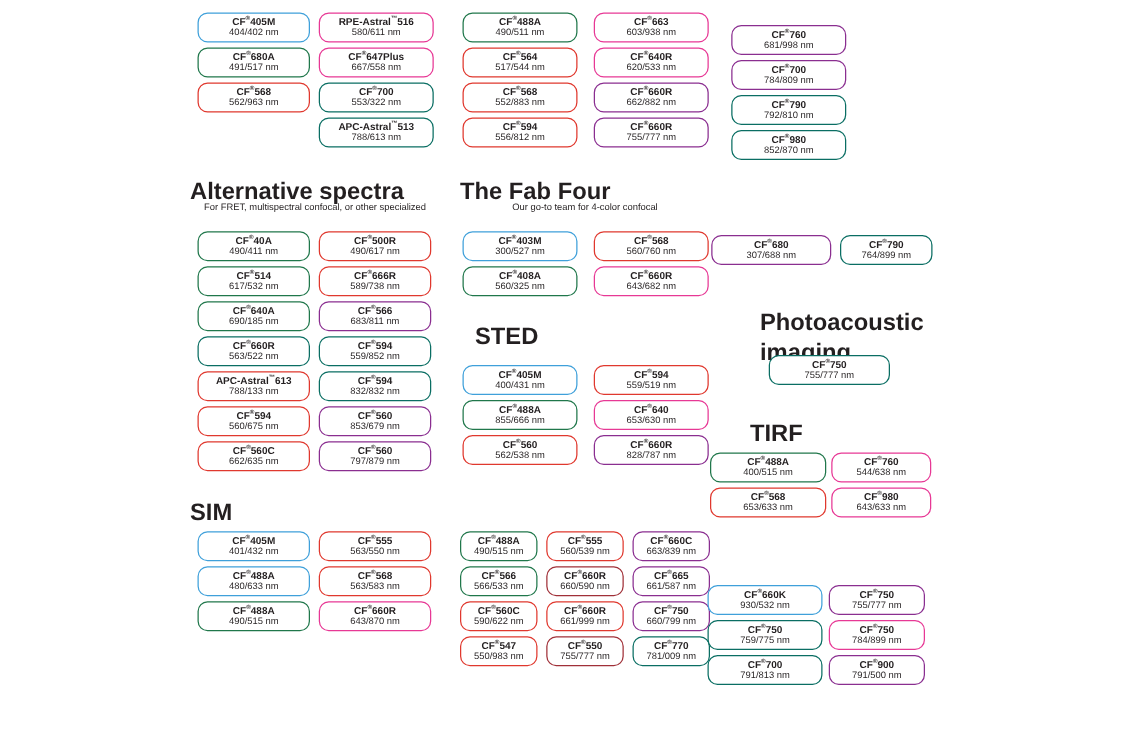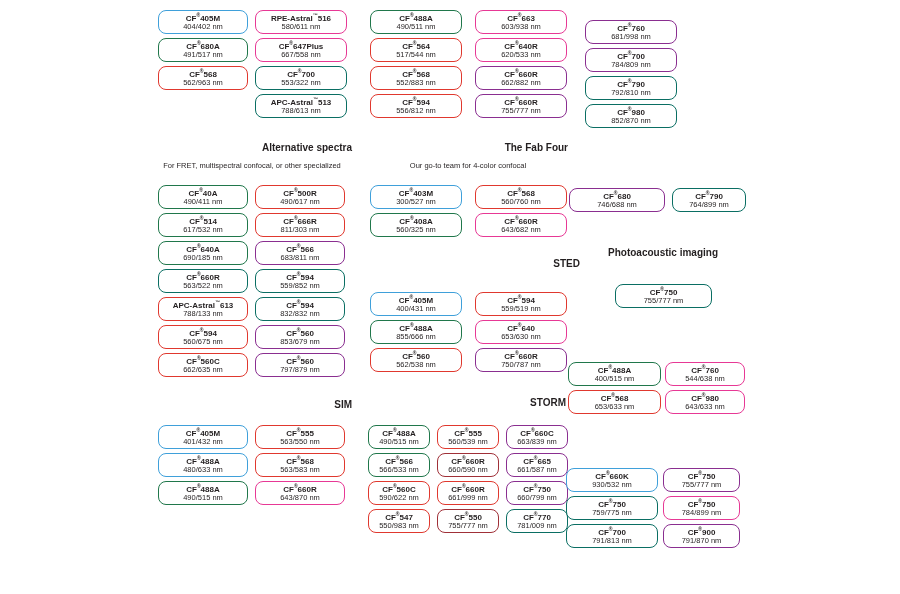--- a/index.html
+++ b/index.html
@@ -12,21 +12,21 @@
   .box {
     width:90px; height:24px; background:#ffffff;
     border:1.6px solid #888; border-radius:8px;
     display:flex; flex-direction:column; justify-content:center; align-items:center;
     line-height:1.18; overflow:hidden;
   }
   .dn { font-size:8px; font-weight:bold; white-space:nowrap; }
   .dv { font-size:7.5px; white-space:nowrap; }
   sup.tm { font-size:5px; vertical-align:super; }
 
-  .title { position:absolute; text-align:right; font-weight:bold; font-size:10px; line-height:1.25; }
+  .title { position:absolute; text-align:left; font-weight:bold; font-size:19px; line-height:1.25; }
   .subtitle { position:absolute; text-align:center; font-size:7.5px; }
 
   
   #g-top1 { left:158px; top:10px; }
   #g-top2 { left:255px; top:10px; }
   #g-top3 { left:370px; top:10px; }
   #g-top4 { left:475px; top:10px; }
   #g-top5 { left:585px; top:20px; }
   #g-top2 .box, #g-top3 .box, #g-top4 .box, #g-top5 .box { width:92px; }
 
@@ -212,21 +212,21 @@
           <div class="dv">662/635 nm</div>
         </div>
       </div>
       <div class="col">
         <div class="box" style="border-color: rgb(224, 56, 46);">
           <div class="dn">CF<sup class="tm">®</sup>500R</div>
           <div class="dv">490/617 nm</div>
         </div>
         <div class="box" style="border-color: rgb(224, 56, 46);">
           <div class="dn">CF<sup class="tm">®</sup>666R</div>
-          <div class="dv">811/303 nm</div>
+          <div class="dv">589/738 nm</div>
         </div>
         <div class="box" style="border-color: rgb(138, 46, 144);">
           <div class="dn">CF<sup class="tm">®</sup>566</div>
           <div class="dv">683/811 nm</div>
         </div>
         <div class="box" style="border-color: rgb(10, 110, 99);">
           <div class="dn">CF<sup class="tm">®</sup>594</div>
           <div class="dv">559/852 nm</div>
         </div>
         <div class="box" style="border-color: rgb(10, 110, 99);">
@@ -289,21 +289,21 @@
         <div class="box" style="border-color: rgb(224, 56, 46);">
           <div class="dn">CF<sup class="tm">®</sup>594</div>
           <div class="dv">559/519 nm</div>
         </div>
         <div class="box" style="border-color: rgb(231, 56, 149);">
           <div class="dn">CF<sup class="tm">®</sup>640</div>
           <div class="dv">653/630 nm</div>
         </div>
         <div class="box" style="border-color: rgb(138, 46, 144);">
           <div class="dn">CF<sup class="tm">®</sup>660R</div>
-          <div class="dv">750/787 nm</div>
+          <div class="dv">828/787 nm</div>
         </div>
       </div>
     </div>
 
   <h2 class="title" id="t-sim">SIM</h2>
   <div class="boxes" id="g-sim">
       <div class="col">
         <div class="box" style="border-color: rgb(63, 160, 218);">
           <div class="dn">CF<sup class="tm">®</sup>405M</div>
           <div class="dv">401/432 nm</div>
@@ -326,21 +326,20 @@
           <div class="dn">CF<sup class="tm">®</sup>568</div>
           <div class="dv">563/583 nm</div>
         </div>
         <div class="box" style="border-color: rgb(231, 56, 149);">
           <div class="dn">CF<sup class="tm">®</sup>660R</div>
           <div class="dv">643/870 nm</div>
         </div>
       </div>
     </div>
 
-  <h2 class="title" id="t-storm">STORM</h2>
   <div class="boxes" id="g-storm">
       <div class="col">
         <div class="box" style="border-color: rgb(32, 119, 75);">
           <div class="dn">CF<sup class="tm">®</sup>488A</div>
           <div class="dv">490/515 nm</div>
         </div>
         <div class="box" style="border-color: rgb(32, 119, 75);">
           <div class="dn">CF<sup class="tm">®</sup>566</div>
           <div class="dv">566/533 nm</div>
         </div>
@@ -388,41 +387,42 @@
           <div class="dn">CF<sup class="tm">®</sup>770</div>
           <div class="dv">781/009 nm</div>
         </div>
       </div>
     </div>
 
   <div class="boxes" id="g-pair">
       <div class="col">
         <div class="box" style="border-color: rgb(138, 46, 144);">
           <div class="dn">CF<sup class="tm">®</sup>680</div>
-          <div class="dv">746/688 nm</div>
+          <div class="dv">307/688 nm</div>
         </div>
       </div>
       <div class="col">
         <div class="box" style="border-color: rgb(10, 110, 99);">
           <div class="dn">CF<sup class="tm">®</sup>790</div>
           <div class="dv">764/899 nm</div>
         </div>
       </div>
     </div>
 
   <h2 class="title" id="t-photo">Photoacoustic imaging</h2>
   <div class="boxes" id="g-photo">
       <div class="col">
         <div class="box" style="border-color: rgb(10, 110, 99);">
           <div class="dn">CF<sup class="tm">®</sup>750</div>
           <div class="dv">755/777 nm</div>
         </div>
       </div>
     </div>
 
+  <h2 class="title" id="t-tirf">TIRF</h2>
   <div class="boxes" id="g-tirf">
       <div class="col">
         <div class="box" style="border-color: rgb(32, 119, 75);">
           <div class="dn">CF<sup class="tm">®</sup>488A</div>
           <div class="dv">400/515 nm</div>
         </div>
         <div class="box" style="border-color: rgb(224, 56, 46);">
           <div class="dn">CF<sup class="tm">®</sup>568</div>
           <div class="dv">653/633 nm</div>
         </div>
@@ -458,18 +458,18 @@
         <div class="box" style="border-color: rgb(138, 46, 144);">
           <div class="dn">CF<sup class="tm">®</sup>750</div>
           <div class="dv">755/777 nm</div>
         </div>
         <div class="box" style="border-color: rgb(231, 56, 149);">
           <div class="dn">CF<sup class="tm">®</sup>750</div>
           <div class="dv">784/899 nm</div>
         </div>
         <div class="box" style="border-color: rgb(138, 46, 144);">
           <div class="dn">CF<sup class="tm">®</sup>900</div>
-          <div class="dv">791/870 nm</div>
+          <div class="dv">791/500 nm</div>
         </div>
       </div>
     </div>
 
 </div>
 
 </body></html>

